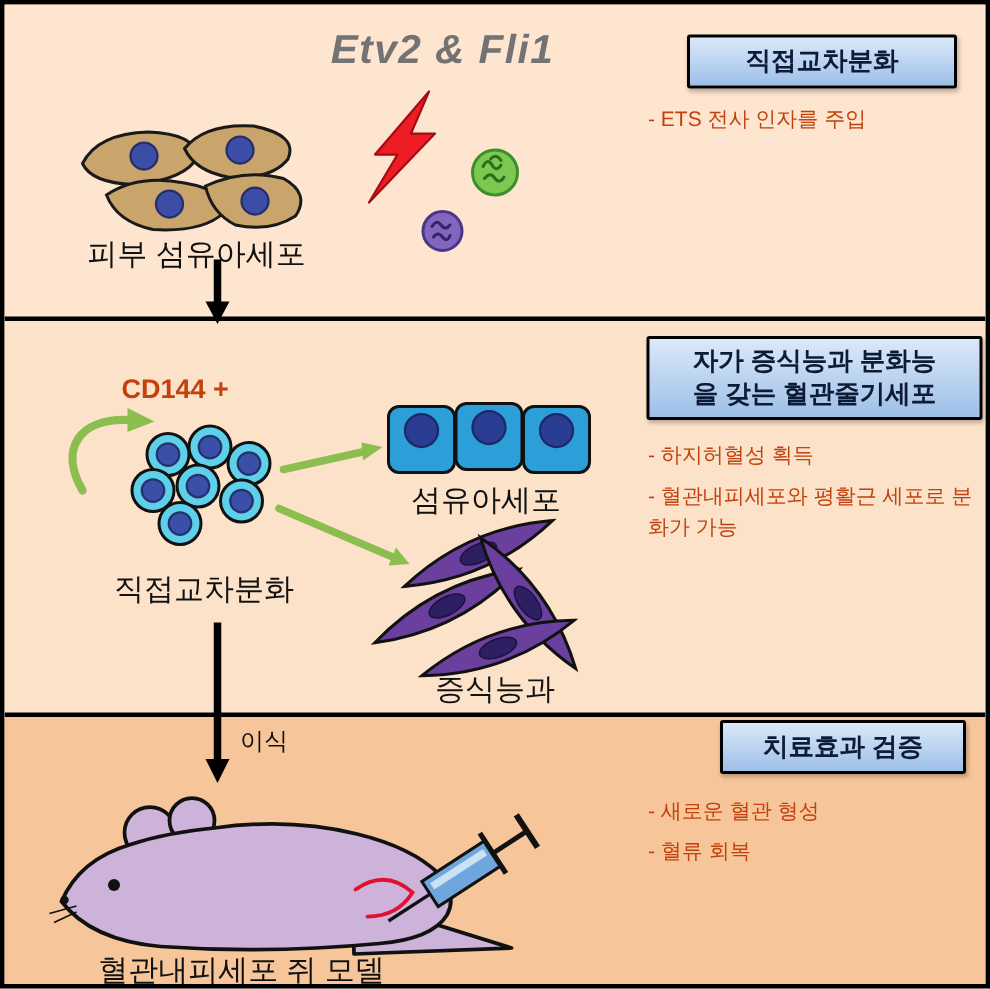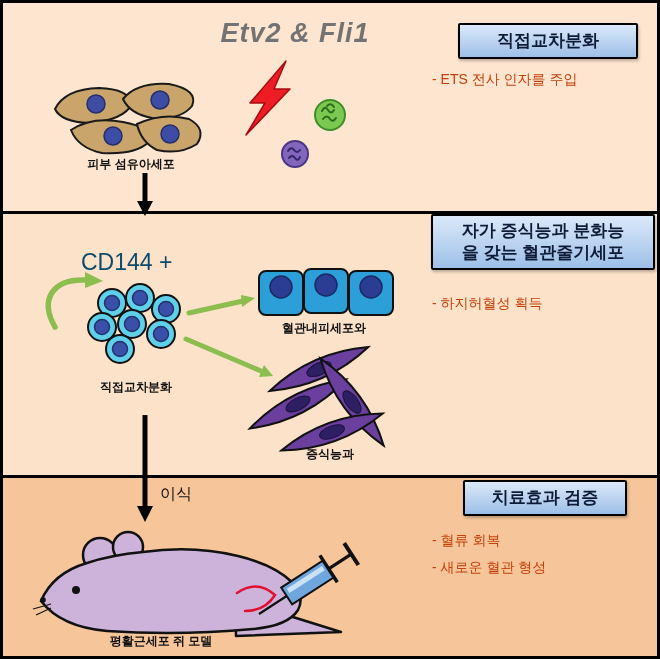--- a/index.html
+++ b/index.html
@@ -7,31 +7,31 @@
   #canvas{position:relative;width:660px;height:659px;border:3px solid #000;overflow:hidden;background:#fde5cf}
   .sec{position:absolute;left:0;width:100%}
   .sec1{top:0;height:210px;background:#fde5cf}
   .sec2{top:210px;height:265px;background:#fbe2c9}
   .sec3{top:475px;height:178px;background:#f6c69a}
   .divider{position:absolute;left:0;width:100%;height:3px;background:#000}
   .d1{top:208px}.d2{top:472px}
   #art{position:absolute;left:0;top:0}
   .label{position:absolute;color:#111;white-space:nowrap}
   .centered{transform:translateX(-50%)}
-  .cellname{font-weight:bold;font-size:12px}
+  .cellname{font-weight:normal;font-size:20px}
   .factors{font-size:27px;font-weight:bold;font-style:italic;color:#737373;letter-spacing:1px}
-  .marker{font-size:23px;font-weight:normal;color:#0c4a6e}
+  .marker{font-size:18px;font-weight:bold;color:#c2410c}
   .transplant{font-size:16px;font-weight:normal}
   .bluebox{position:absolute;display:flex;align-items:center;justify-content:center;text-align:center;
     background:linear-gradient(#dbe9f9,#9dbfe8);border:2px solid #000;border-radius:2px;
     font-weight:bold;font-size:17px;color:#0d1b36;white-space:pre-line;line-height:1.3;
     box-shadow:1px 2px 3px rgba(0,0,0,.25)}
   .box-top{left:455px;top:20px;width:180px;height:36px}
-  .box-mid{left:428px;top:211px;width:224px;height:56px}
-  .box-bot{left:460px;top:477px;width:164px;height:36px}
+  .box-mid{left:428px;top:221px;width:224px;height:56px}
+  .box-bot{left:477px;top:477px;width:164px;height:36px}
   .bullets{position:absolute;font-size:14px;color:#c2410c;line-height:1.45}
   .bul-top{left:429px;top:66px;width:221px}
   .bul-mid{left:429px;top:290px;width:222px}
   .bul-bot{left:429px;top:527px;width:220px}
   .bullets div{margin-bottom:7px}
 </style>
 </head>
 <body>
 
 <div id="canvas">
@@ -183,31 +183,32 @@
   <div class="label factors centered" style="left:292px;top:15px">Etv2 &amp; Fli1</div>
   <div class="label cellname centered" style="left:128px;top:153px">피부 섬유아세포</div>
 
   <div class="bluebox box-top">직접교차분화</div>
   <div class="bullets bul-top">
     <div>- ETS 전사 인자를 주입</div>
   </div>
 
   <div class="label marker" style="left:78px;top:246px">CD144 +</div>
   <div class="label cellname centered" style="left:133px;top:376px">직접교차분화</div>
-  <div class="label cellname centered" style="left:321px;top:317px">혈관내피세포와</div>
+  <div class="label cellname centered" style="left:321px;top:317px">섬유아세포</div>
   <div class="label cellname centered" style="left:327px;top:443px">증식능과</div>
 
   <div class="bluebox box-mid">자가 증식능과 분화능
 을 갖는 혈관줄기세포</div>
   <div class="bullets bul-mid">
     <div>- 하지허혈성 획득</div>
+    <div style="white-space:normal">- 혈관내피세포와 평활근 세포로 분화가 가능</div>
   </div>
 
   <div class="label transplant" style="left:157px;top:481px">이식</div>
-  <div class="label cellname centered" style="left:158px;top:630px">평활근세포 쥐 모델</div>
+  <div class="label cellname centered" style="left:158px;top:630px">혈관내피세포 쥐 모델</div>
 
   <div class="bluebox box-bot">치료효과 검증</div>
   <div class="bullets bul-bot">
+    <div>- 새로운 혈관 형성</div>
     <div>- 혈류 회복</div>
-    <div>- 새로운 혈관 형성</div>
   </div>
 
 </div>
 
 </body></html>

